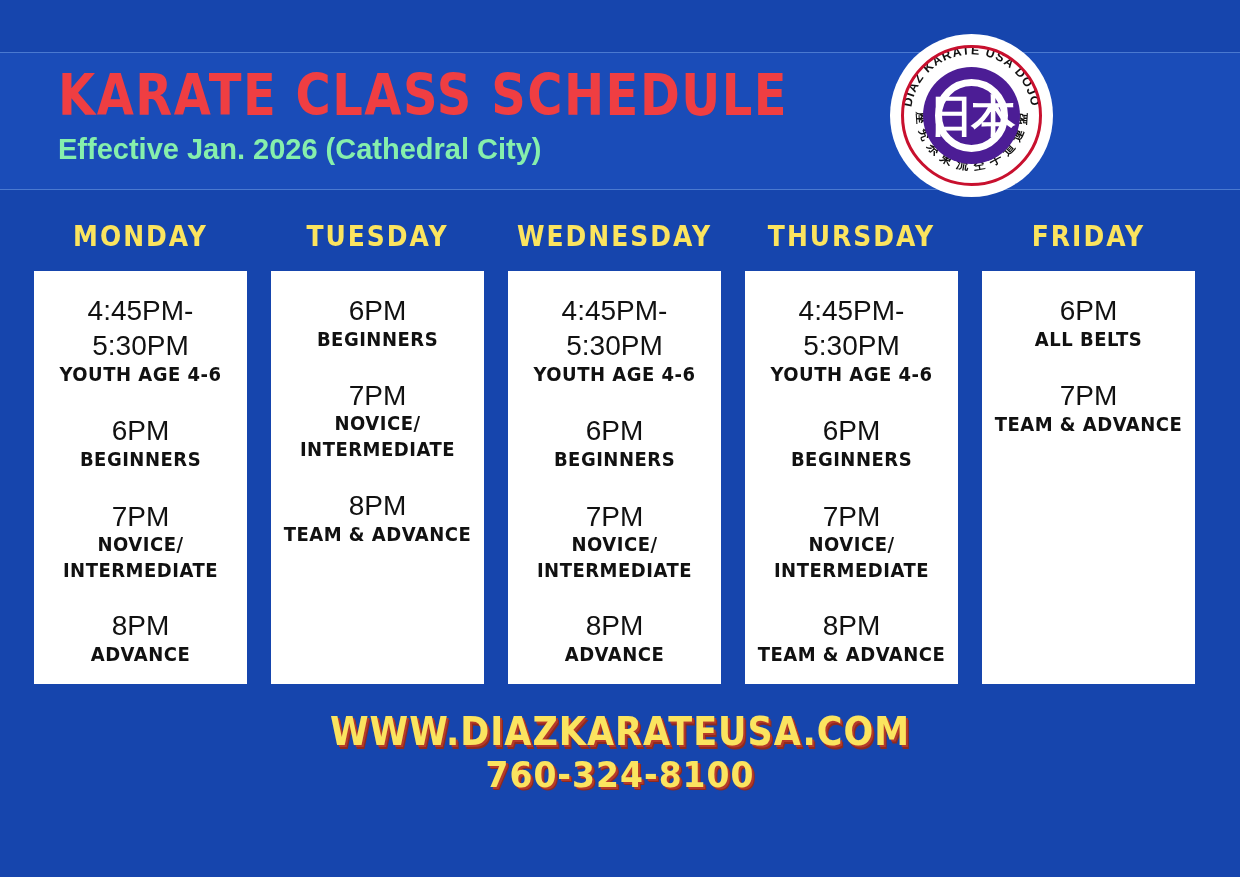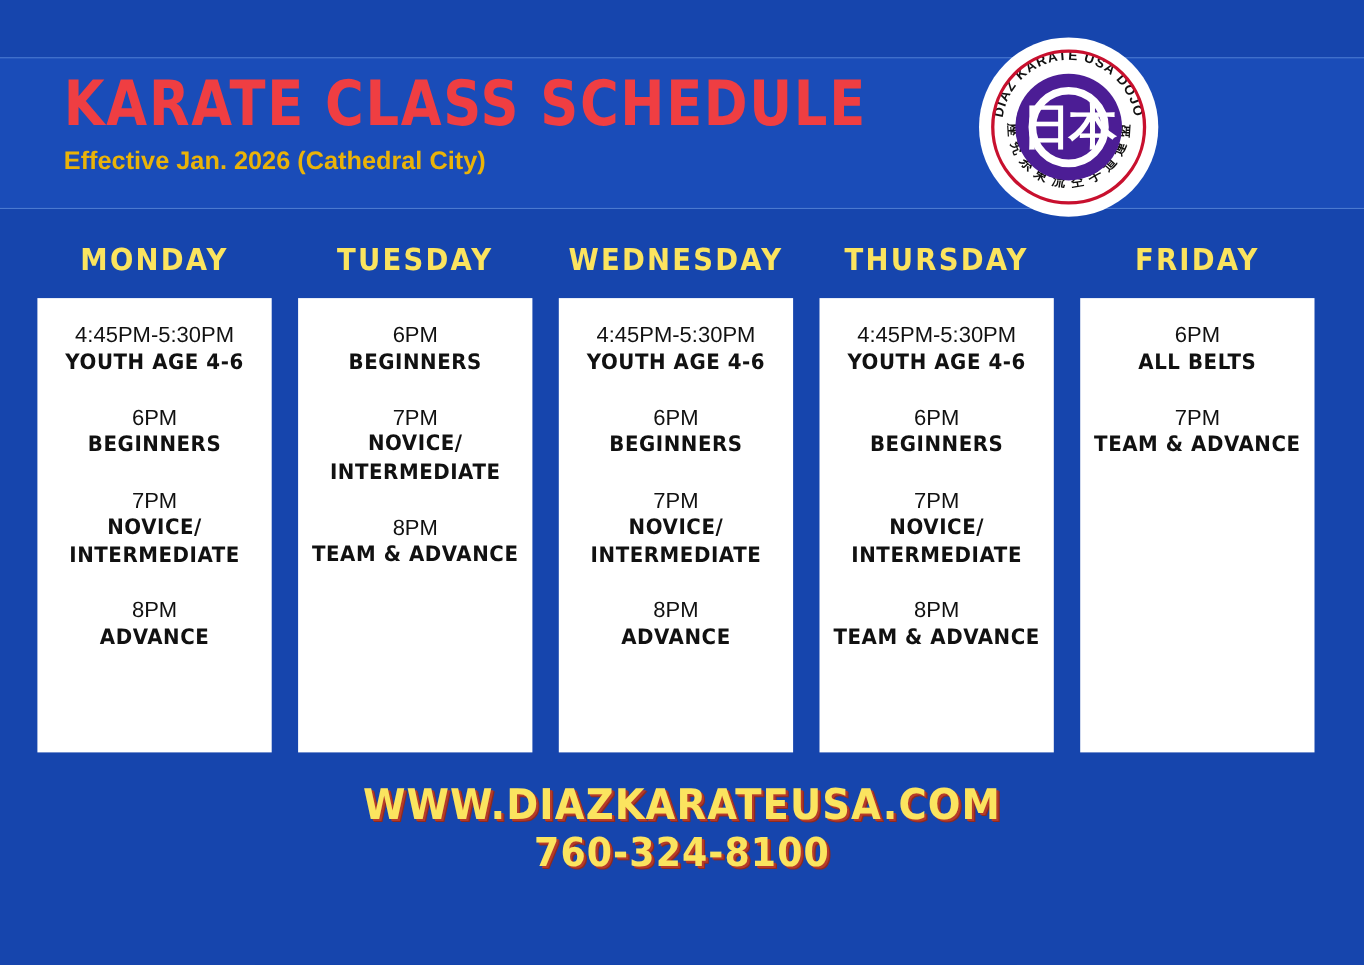--- a/index.html
+++ b/index.html
@@ -43,22 +43,22 @@
     -webkit-text-stroke: 0px;
     transform: scaleY(1.18);
     transform-origin: left top;
   }
   .subtitle {
     position: absolute;
     left: 58px;
     top: 133px;
     font-family: "Liberation Sans", sans-serif;
     font-weight: bold;
-    font-size: 23px;
-    color: #eab308;
+    font-size: 29px;
+    color: #86efac;
   }
   
   .logo {
     position: absolute;
     left: 893px;
     top: 37px;
     width: 157px;
     height: 157px;
     border-radius: 50%;
     background: #ffffff;
@@ -153,21 +153,21 @@
     background: #ffffff;
     padding: 22px 8px 0 8px;
     box-sizing: border-box;
     text-align: center;
   }
   .slot {
     margin-bottom: 26px;
   }
   .slot-time {
     font-family: "Liberation Sans", sans-serif;
-    font-size: 20px;
+    font-size: 28px;
     color: #111111;
     line-height: 1.25;
   }
   .slot-label {
     font-family: "DejaVu Sans", sans-serif;
     font-weight: bold;
     font-size: 18px;
     letter-spacing: 0.5px;
     color: #111111;
     line-height: 1.35;

